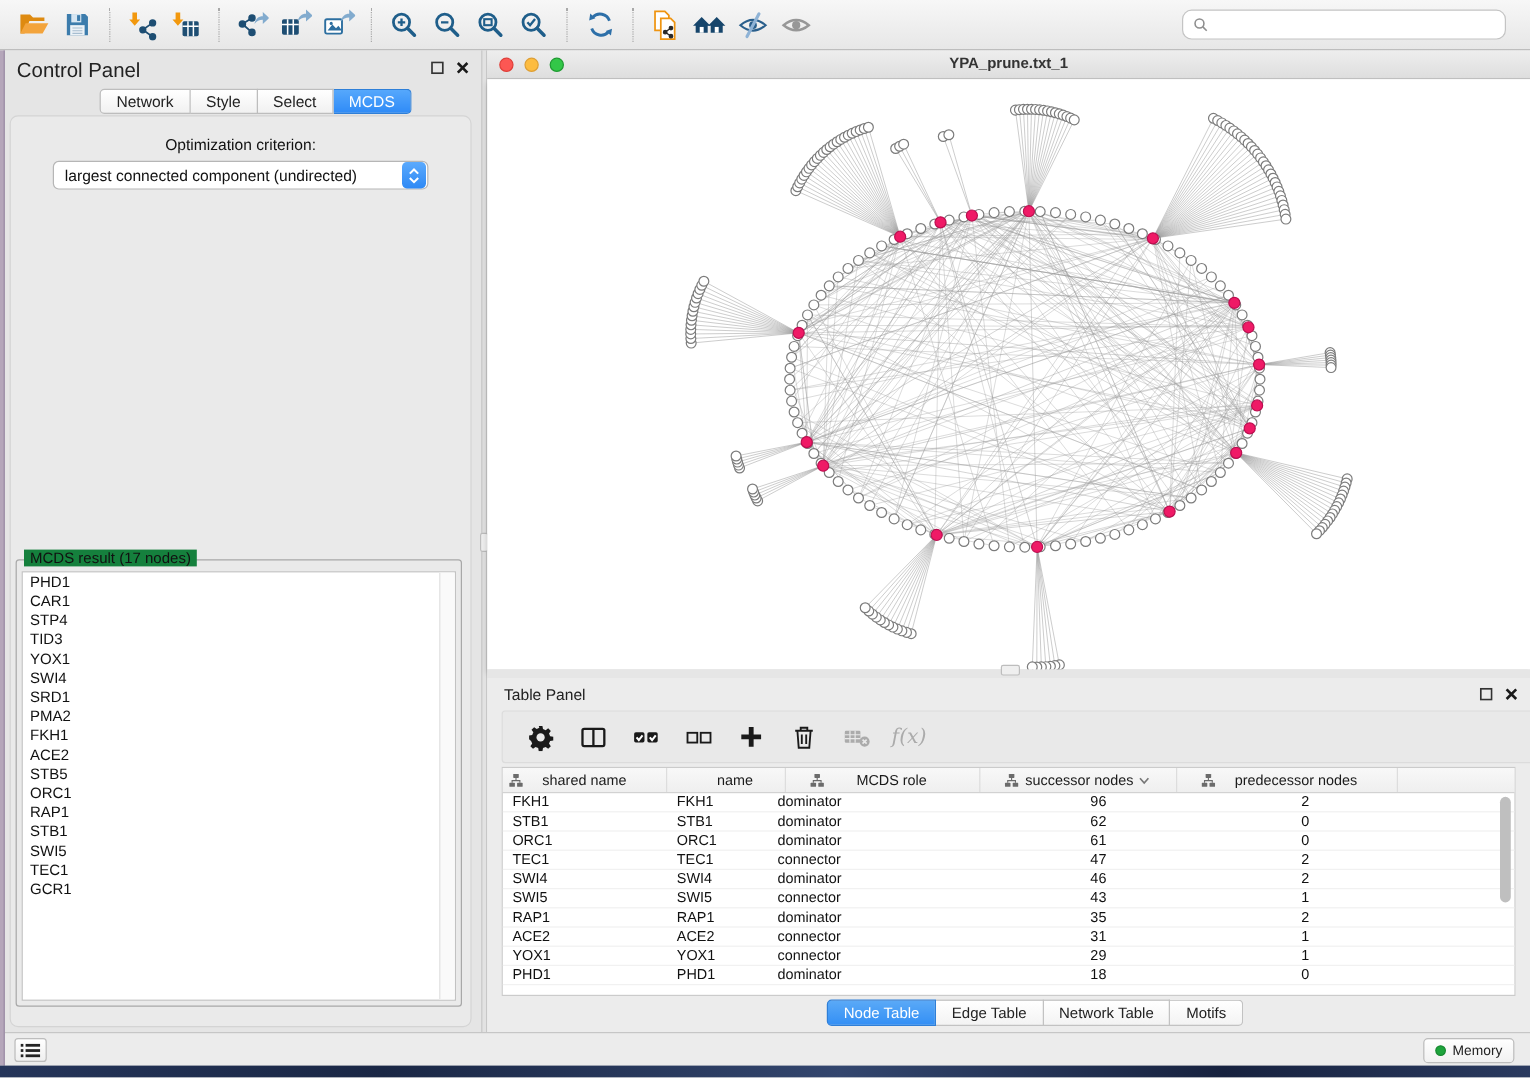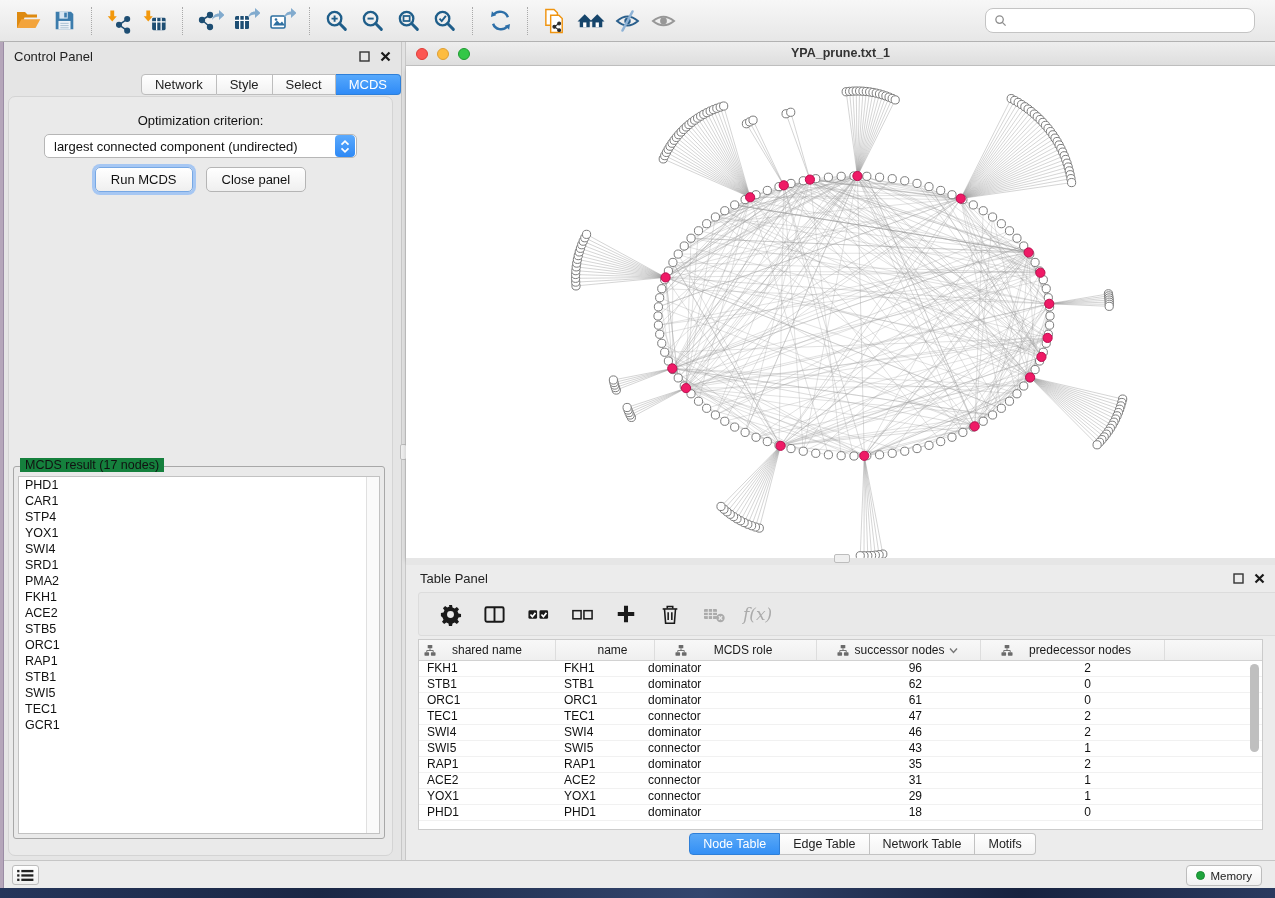--- a/index.html
+++ b/index.html
@@ -24,25 +24,25 @@
 
   
   .wp-left{ position:absolute; left:0; top:42px; width:4px; height:846px;
     background:#B5A6BA; border-right:1px solid #9B8CA5; z-index:30; }
   .wp-bottom{ position:absolute; left:0; top:888px; width:1275px; height:10px;
     background:linear-gradient(90deg,#25355A,#1A2745 25%,#33466E 55%,#17223F 80%,#2A3A5F); z-index:30; }
 
   
   .control-panel{ position:absolute; left:0; top:42px; width:401px; height:818px; background:#E5E5E5; }
   .cp-header{ position:absolute; left:0; top:0; width:100%; height:28px; }
-  .cp-title{ position:absolute; left:14px; top:7px; font-size:13px; color:#222; }
+  .cp-title{ position:absolute; left:14px; top:7px; font-size:17px; color:#222; }
   .win-mini{ position:absolute; top:7px; width:14px; height:14px; display:flex; align-items:center; justify-content:center; }
   .cp-card{ position:absolute; left:8px; top:54px; width:385px; height:760px;
     background:#EAEAEA; border:1px solid #D4D4D4; border-radius:7px; }
-  .seg{ position:absolute; top:32px; left:0; width:100%; display:flex; justify-content:flex-end; z-index:2;padding-left:25px;}
+  .seg{ position:absolute; top:32px; left:0; width:100%; display:flex; justify-content:center; z-index:2;padding-left:25px;}
   .seg .tab{ height:21px; padding:0 13px; display:flex; align-items:center; font-size:13px;
     background:linear-gradient(#FFFFFF,#F1F1F1); border:1px solid #BDBDBD; border-left:none; color:#222; }
   .seg .tab:first-child{ border-left:1px solid #BDBDBD; border-radius:4px 0 0 4px; }
   .seg .tab:last-child{ border-radius:0 4px 4px 0; }
   .seg .tab.active{ background:linear-gradient(#56A8FC,#2F8BF7); border-color:#2E7FD8; color:#FFF; }
   .opt-label{ position:absolute; left:0; top:71px; width:401px; text-align:center; font-size:13px; color:#111; }
   .cp-select{ position:absolute; left:44px; top:92px; width:313px; height:24px; background:#ffffff;
     border:1px solid #B6B6B6; border-radius:5px; display:flex; align-items:center; }
   .cp-select .sel-text{ flex:1; padding-left:9px; font-size:13px; color:#111; white-space:nowrap; }
   .cp-select .stepper{ width:20px; height:22px; margin-right:1px; border-radius:4px;
@@ -326,31 +326,28 @@
   <div class="opt-label">Optimization criterion:</div>
   <div class="cp-select">
     <span class="sel-text">largest connected component (undirected)</span>
     <span class="stepper">
         <svg width="10" height="15" viewBox="0 0 10 15">
           <path d="M1.5 5.7L5 2.2l3.5 3.5" fill="none" stroke="#FFF" stroke-width="1.7"></path>
           <path d="M1.5 9.3L5 12.8l3.5-3.5" fill="none" stroke="#FFF" stroke-width="1.7"></path>
         </svg>
       </span>
   </div>
-  <div class="cp-buttons">
-    <div class="btn focused">Run MCDS</div>
-    <div class="btn">Close panel</div>
-  </div>
   <div class="groupbox">
     <span class="legend">MCDS result (17 nodes)</span>
     <div class="mcds-list">
       <div id="mcds-items">
           <div class="mcds-item">PHD1</div>
           <div class="mcds-item">CAR1</div>
           <div class="mcds-item">STP4</div>
+          <div class="mcds-item">TID3</div>
           <div class="mcds-item">YOX1</div>
           <div class="mcds-item">SWI4</div>
           <div class="mcds-item">SRD1</div>
           <div class="mcds-item">PMA2</div>
           <div class="mcds-item">FKH1</div>
           <div class="mcds-item">ACE2</div>
           <div class="mcds-item">STB5</div>
           <div class="mcds-item">ORC1</div>
           <div class="mcds-item">RAP1</div>
           <div class="mcds-item">STB1</div>

